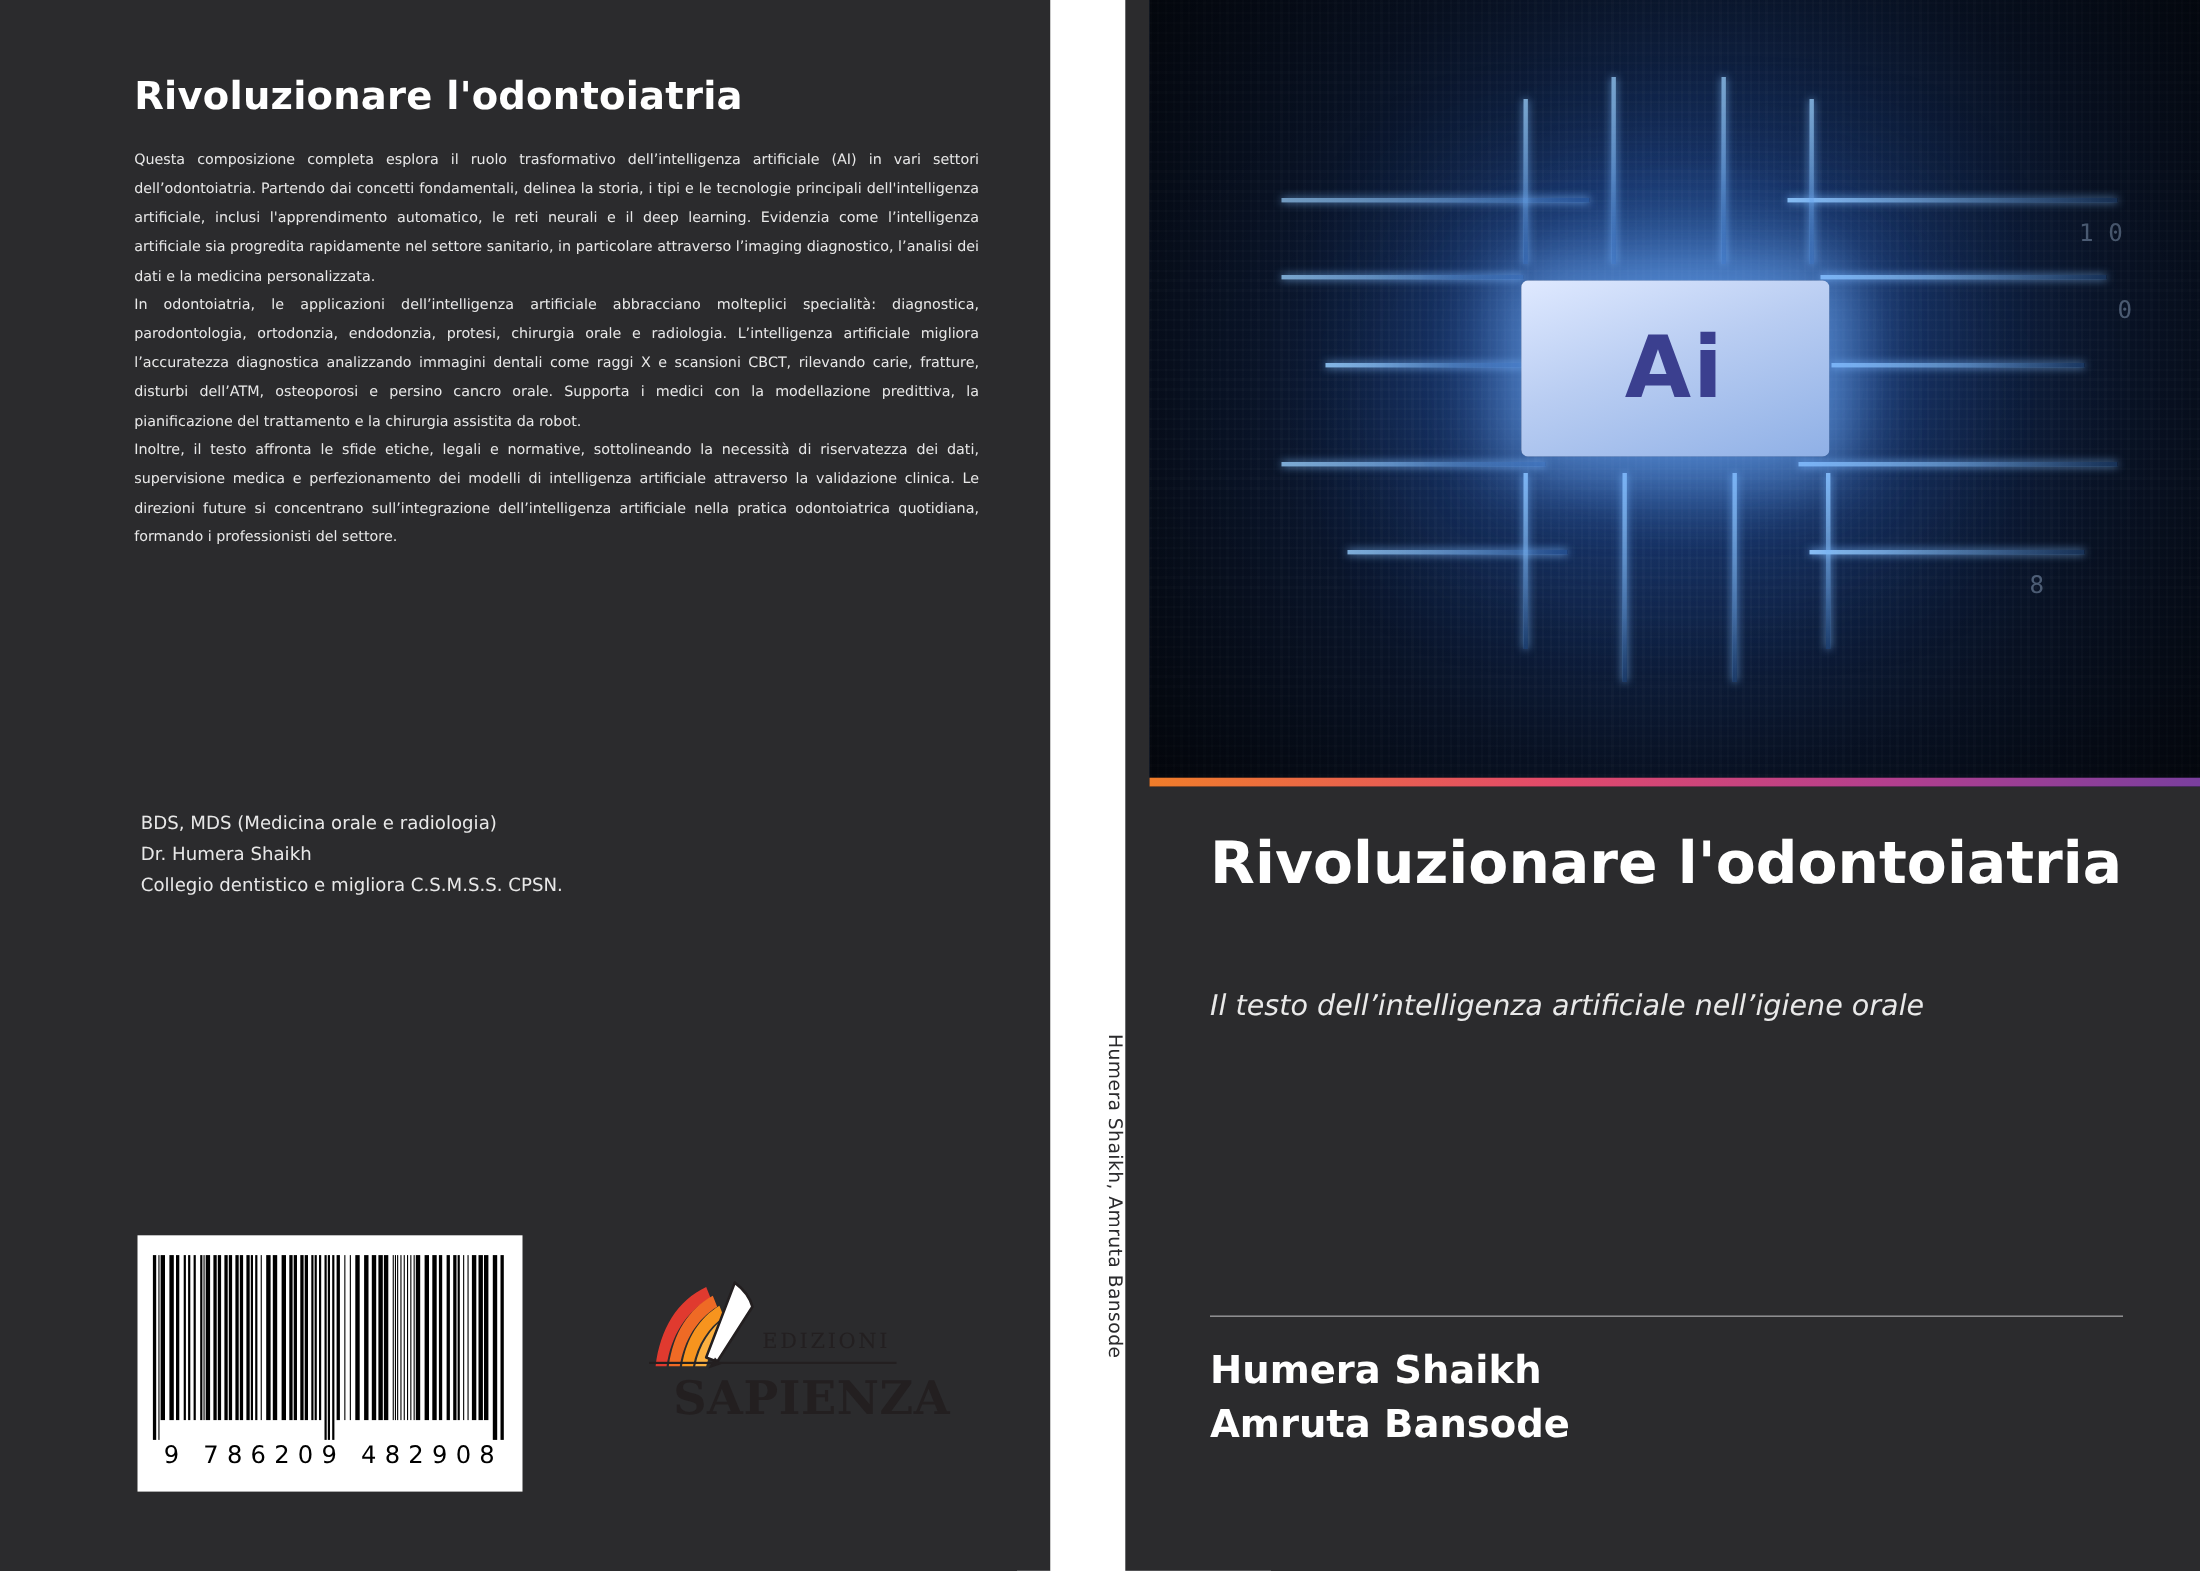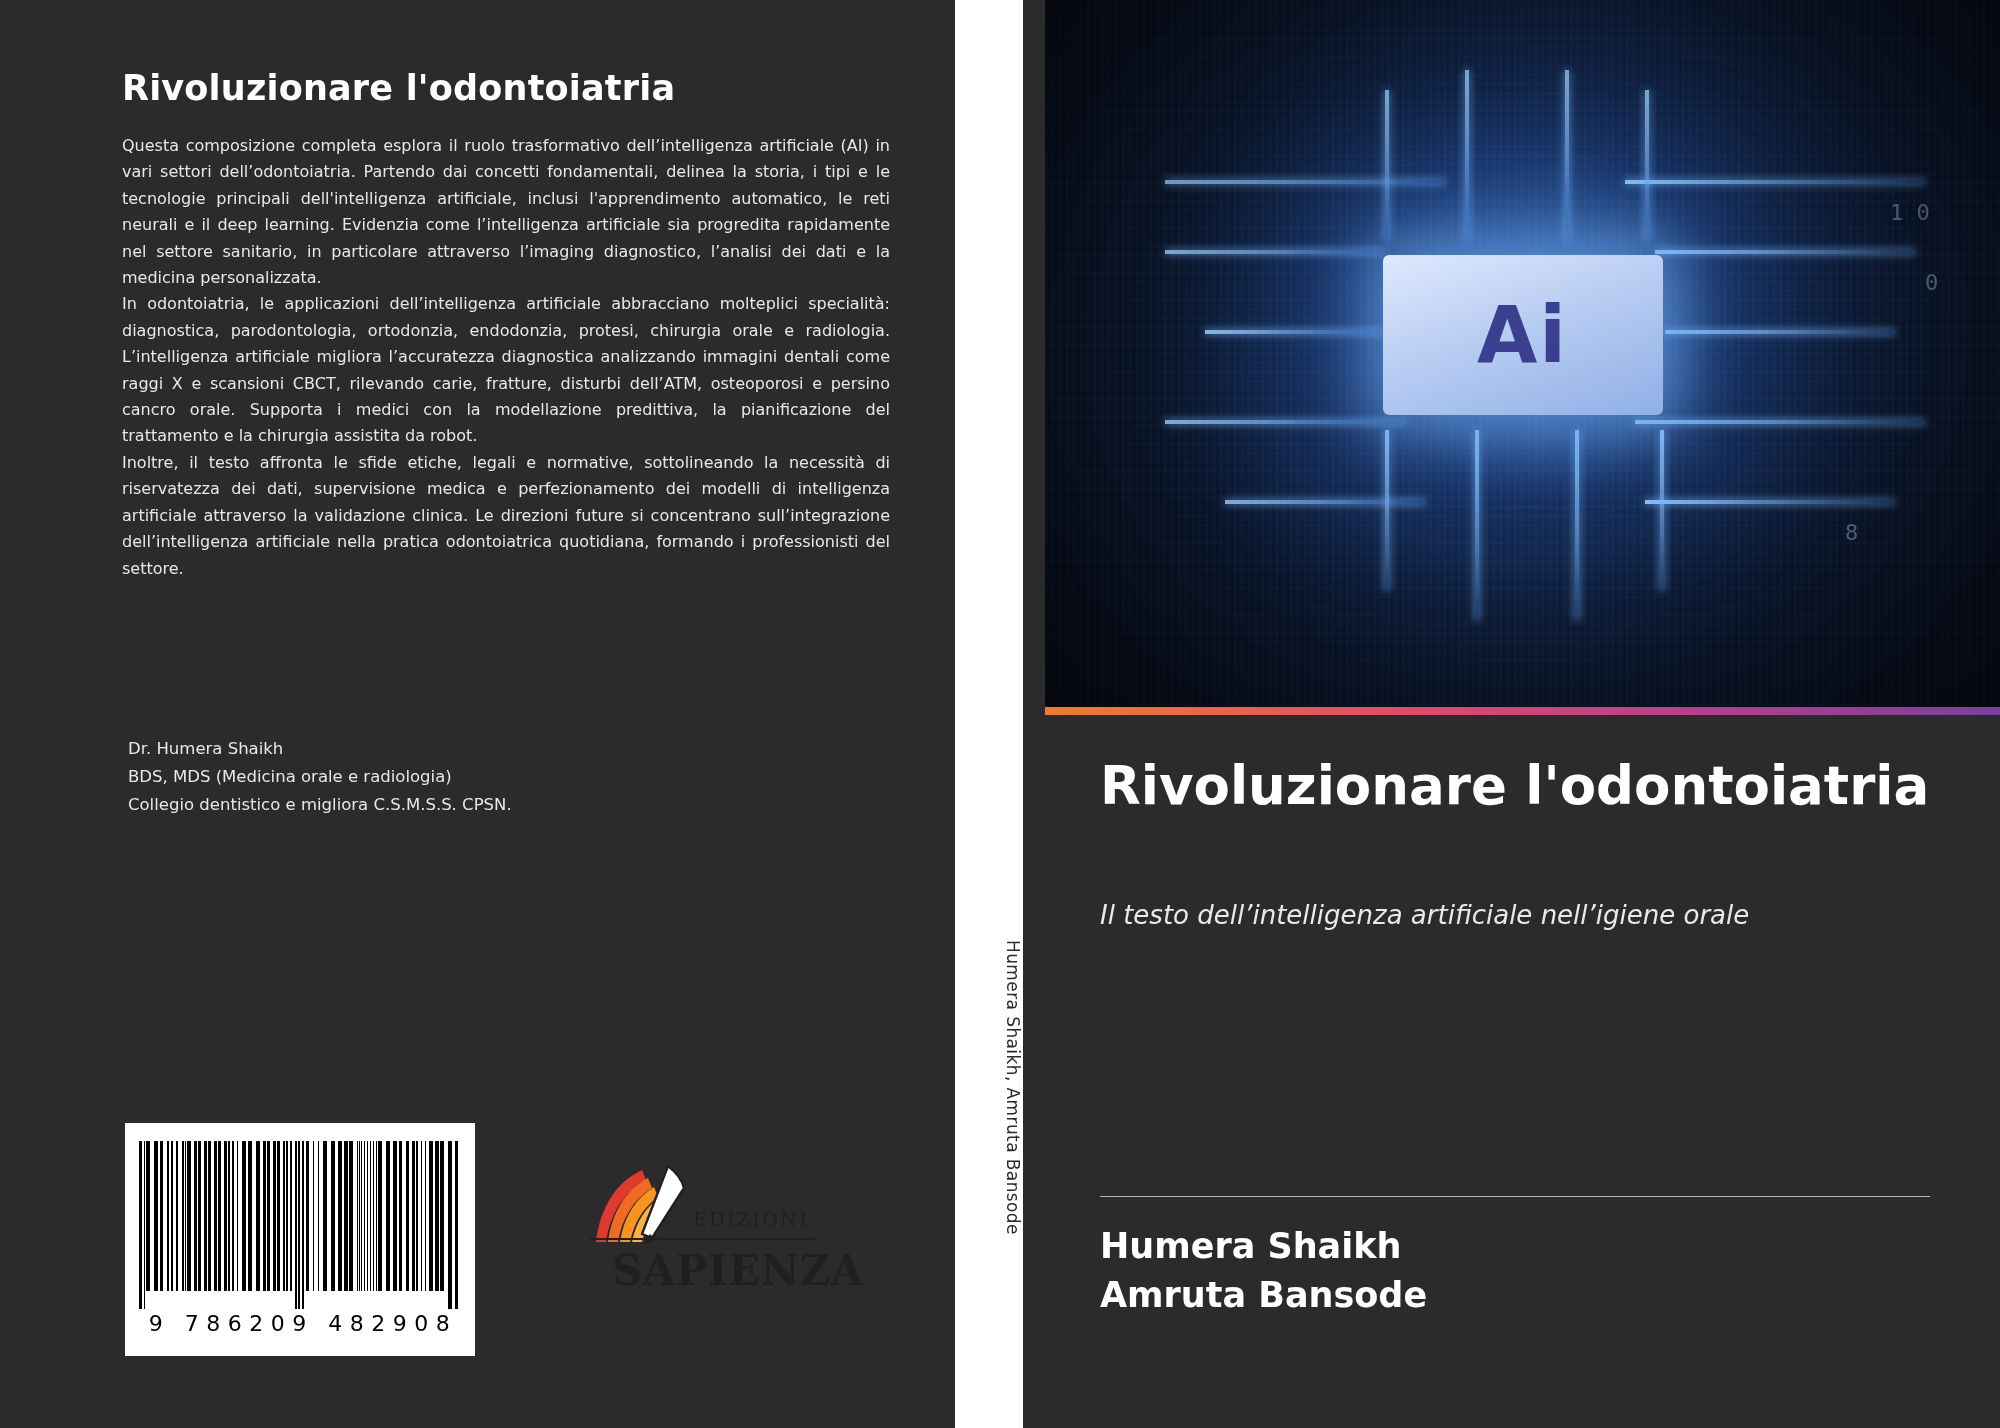--- a/index.html
+++ b/index.html
@@ -39,21 +39,21 @@
     font-weight: bold;
     letter-spacing: 0.2px;
     font-family: "DejaVu Sans", sans-serif;
   }
   .blurb {
     position: absolute;
     left: 122px;
     top: 133px;
     width: 768px;
     color: #e8e8e8;
-    font-size: 16px;
+    font-size: 13px;
     line-height: 26.4px;
     text-align: justify;
     font-family: "DejaVu Sans", sans-serif;
   }
   .blurb p {
     margin: 0 0 0 0;
   }
   .author-block {
     position: absolute;
     left: 128px;
@@ -303,22 +303,22 @@
 
     <div class="back-title">Rivoluzionare l'odontoiatria</div>
 
     <div class="blurb">
       <p>Questa composizione completa esplora il ruolo trasformativo dell’intelligenza artificiale (AI) in vari settori dell’odontoiatria. Partendo dai concetti fondamentali, delinea la storia, i tipi e le tecnologie principali dell'intelligenza artificiale, inclusi l'apprendimento automatico, le reti neurali e il deep learning. Evidenzia come l’intelligenza artificiale sia progredita rapidamente nel settore sanitario, in particolare attraverso l’imaging diagnostico, l’analisi dei dati e la medicina personalizzata.</p>
       <p>In odontoiatria, le applicazioni dell’intelligenza artificiale abbracciano molteplici specialità: diagnostica, parodontologia, ortodonzia, endodonzia, protesi, chirurgia orale e radiologia. L’intelligenza artificiale migliora l’accuratezza diagnostica analizzando immagini dentali come raggi X e scansioni CBCT, rilevando carie, fratture, disturbi dell’ATM, osteoporosi e persino cancro orale. Supporta i medici con la modellazione predittiva, la pianificazione del trattamento e la chirurgia assistita da robot.</p>
       <p>Inoltre, il testo affronta le sfide etiche, legali e normative, sottolineando la necessità di riservatezza dei dati, supervisione medica e perfezionamento dei modelli di intelligenza artificiale attraverso la validazione clinica. Le direzioni future si concentrano sull’integrazione dell’intelligenza artificiale nella pratica odontoiatrica quotidiana, formando i professionisti del settore.</p>
     </div>
 
     <div class="author-block">
+      <div>BDS, MDS (Medicina orale e radiologia)</div>
       <div>Dr. Humera Shaikh</div>
-      <div>BDS, MDS (Medicina orale e radiologia)</div>
       <div>Collegio dentistico e migliora C.S.M.S.S. CPSN.</div>
     </div>
 
     <div class="barcode-box">
       <div class="bars" id="barcode-bars">
           <i style="left: 0px; width: 3px;"></i>
           <i style="left: 5px; width: 1px;"></i>
           <i class="short" style="left: 7px; width: 4px;"></i>
           <i class="short" style="left: 15px; width: 4px;"></i>
           <i class="short" style="left: 21px; width: 3px;"></i>

